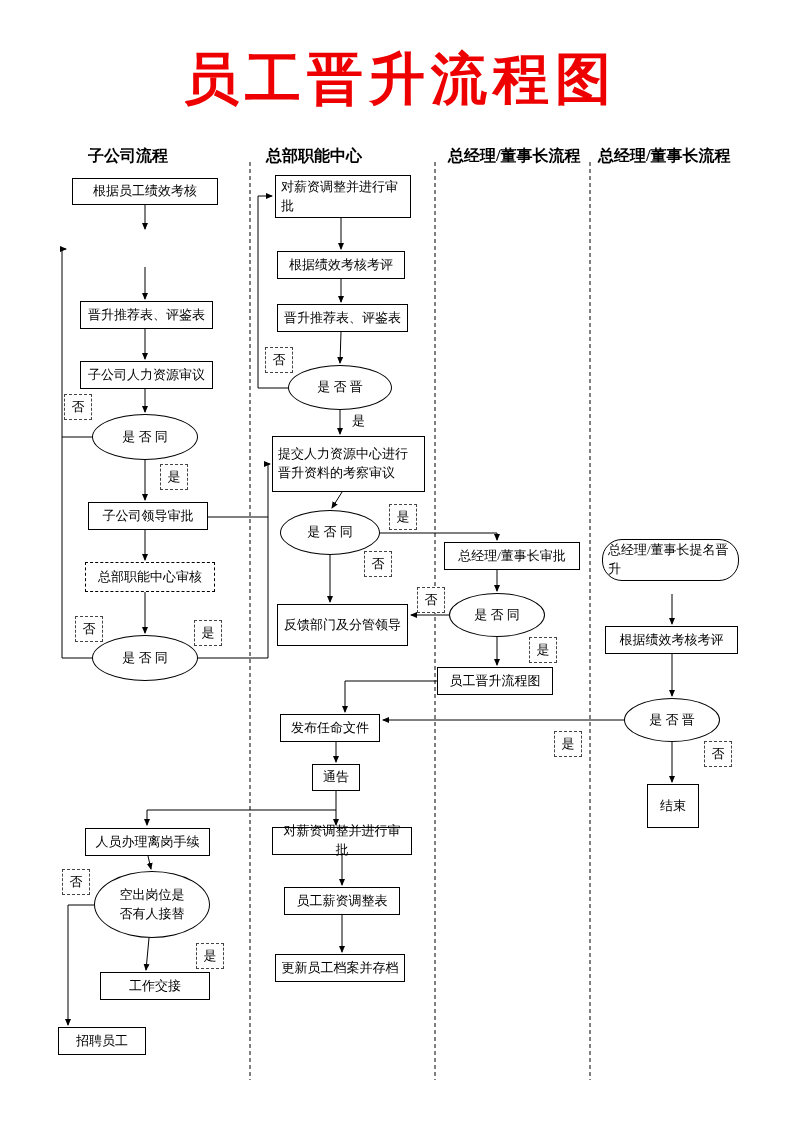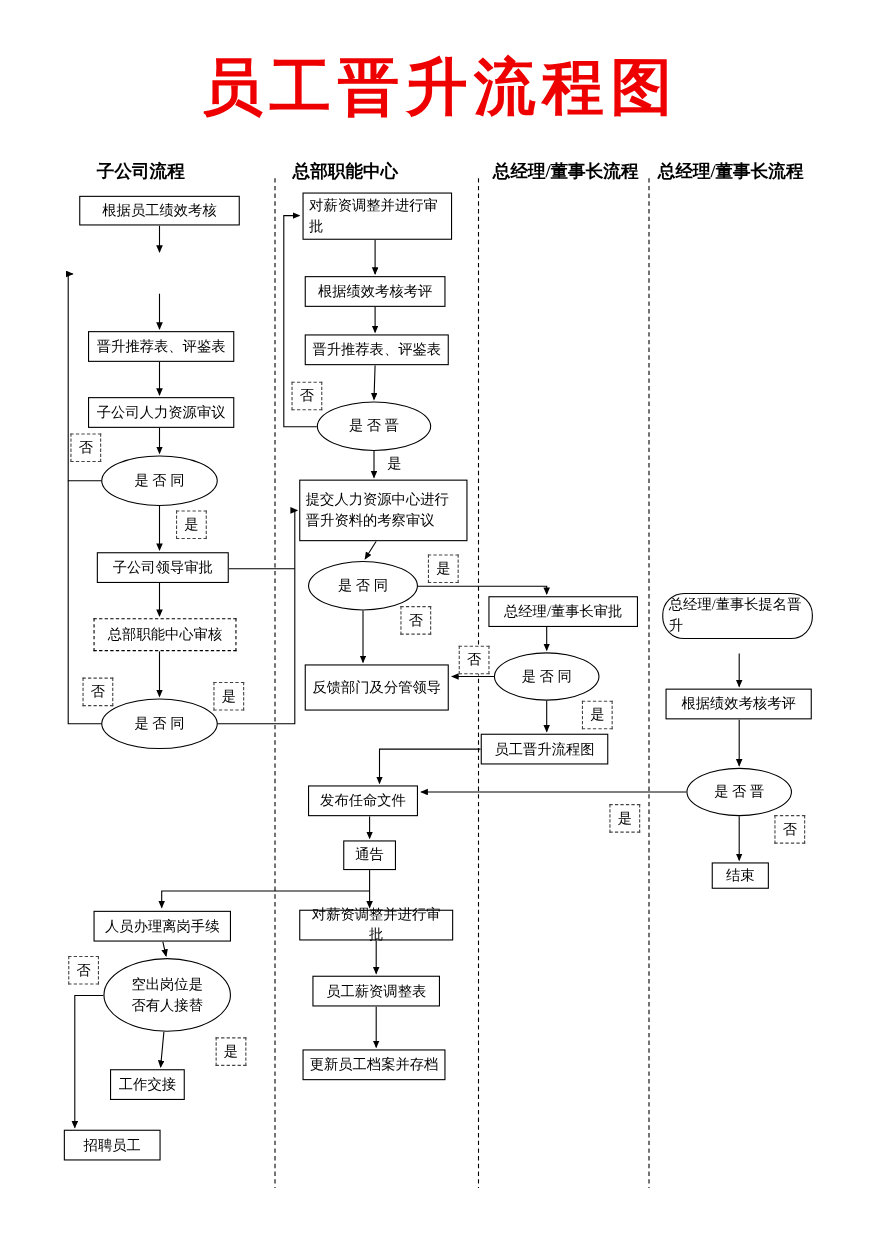--- a/index.html
+++ b/index.html
@@ -98,21 +98,21 @@
   <div class="ellipse" style="left:92px;top:635px;width:106px;height:46px;">是 否 同</div>
   <div class="tag" style="left:75px;top:616px;width:28px;height:26px;">否</div>
   <div class="tag" style="left:194px;top:620px;width:28px;height:26px;">是</div>
   <div class="node" style="left:85px;top:828px;width:125px;height:28px;">人员办理离岗手续</div>
   <div class="ellipse" style="left:94px;top:871px;width:116px;height:67px;">
     <span>空出岗位是</span>
     <span>否有人接替</span>
   </div>
   <div class="tag" style="left:62px;top:869px;width:28px;height:26px;">否</div>
   <div class="tag" style="left:196px;top:943px;width:28px;height:26px;">是</div>
-  <div class="node" style="left:100px;top:972px;width:68px;height:28px;">工作交接</div>
+  <div class="node" style="left:100px;top:972px;width:110px;height:28px;">工作交接</div>
   <div class="node" style="left:58px;top:1027px;width:88px;height:28px;">招聘员工</div>
 
   <div class="node ml" style="left:275px;top:175px;width:136px;height:43px;">对薪资调整并进行审批</div>
   <div class="node" style="left:277px;top:251px;width:128px;height:28px;">根据绩效考核考评</div>
   <div class="node" style="left:277px;top:304px;width:131px;height:28px;">晋升推荐表、评鉴表</div>
   <div class="tag" style="left:265px;top:347px;width:28px;height:26px;">否</div>
   <div class="ellipse" style="left:288px;top:365px;width:104px;height:45px;">是 否 晋</div>
   <div class="plain-label" style="left:350px;top:412px;">是</div>
   <div class="node ml" style="left:272px;top:436px;width:153px;height:56px;">提交人力资源中心进行晋升资料的考察审议</div>
   <div class="ellipse" style="left:280px;top:510px;width:100px;height:45px;">是 否 同</div>
@@ -129,15 +129,15 @@
   <div class="node" style="left:444px;top:542px;width:136px;height:28px;">总经理/董事长审批</div>
   <div class="ellipse" style="left:449px;top:593px;width:96px;height:44px;">是 否 同</div>
   <div class="tag" style="left:529px;top:637px;width:28px;height:26px;">是</div>
   <div class="node" style="left:437px;top:667px;width:116px;height:28px;">员工晋升流程图</div>
 
   <div class="node ml" style="left:602px;top:539px;width:137px;height:42px;border-radius:20px;">总经理/董事长提名晋升</div>
   <div class="node" style="left:605px;top:626px;width:133px;height:28px;">根据绩效考核考评</div>
   <div class="ellipse" style="left:624px;top:698px;width:96px;height:44px;">是 否 晋</div>
   <div class="tag" style="left:554px;top:731px;width:28px;height:26px;">是</div>
   <div class="tag" style="left:704px;top:741px;width:28px;height:26px;">否</div>
-  <div class="node" style="left:647px;top:784px;width:52px;height:24px;">结束</div>
+  <div class="node" style="left:647px;top:784px;width:52px;height:44px;">结束</div>
 
 </div>
 
 </body></html>

